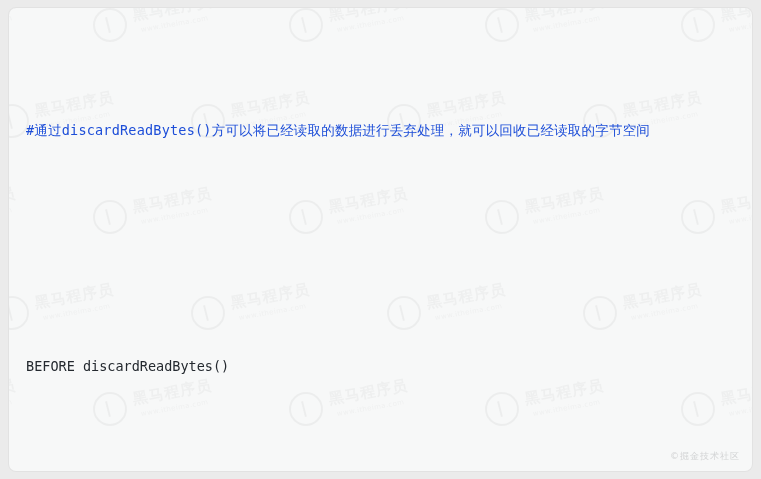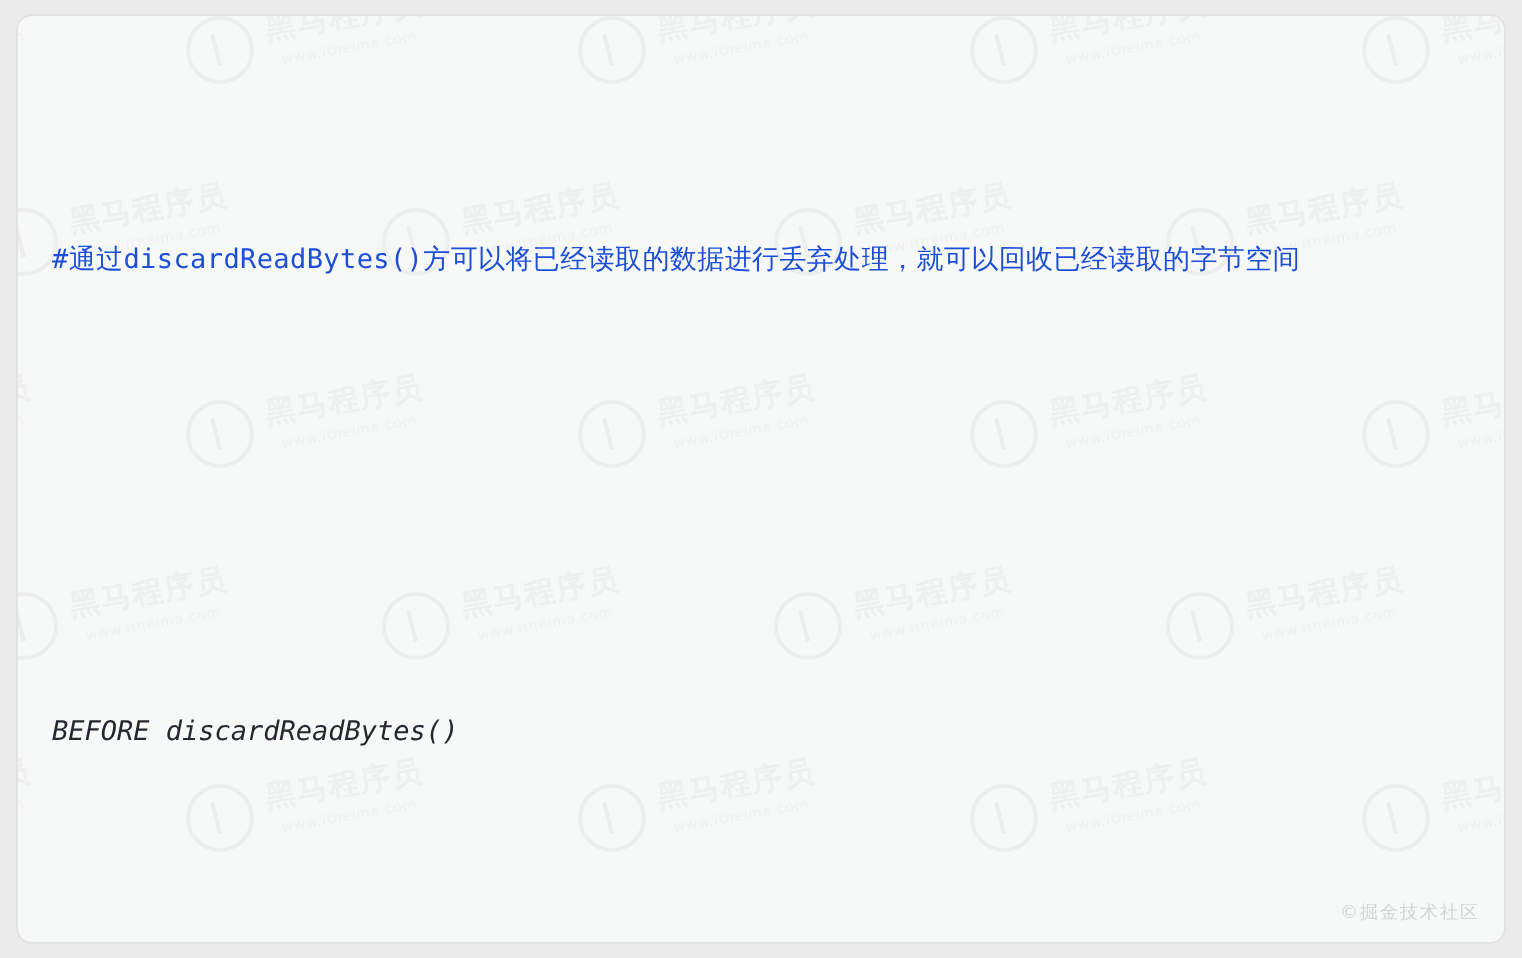--- a/index.html
+++ b/index.html
@@ -108,21 +108,21 @@
     line-height: 23.6px;
     white-space: pre;
     color: #24292f;
     -webkit-font-smoothing: antialiased;
   }
   .line {
     white-space: pre;
     min-height: 23.6px;
   }
   .tok-comment { color: #1d4ed8; }
-  .tok-plain   { color: #24292f; font-style: italic; }   
+  .tok-plain   { color: #24292f; }   
 
   
   .line-comment {
     font-family: "DejaVu Sans Mono", "Liberation Mono", monospace;
     font-size: 13.5px;
     letter-spacing: 0.2px;
   }
 
   
   #site-credit {

